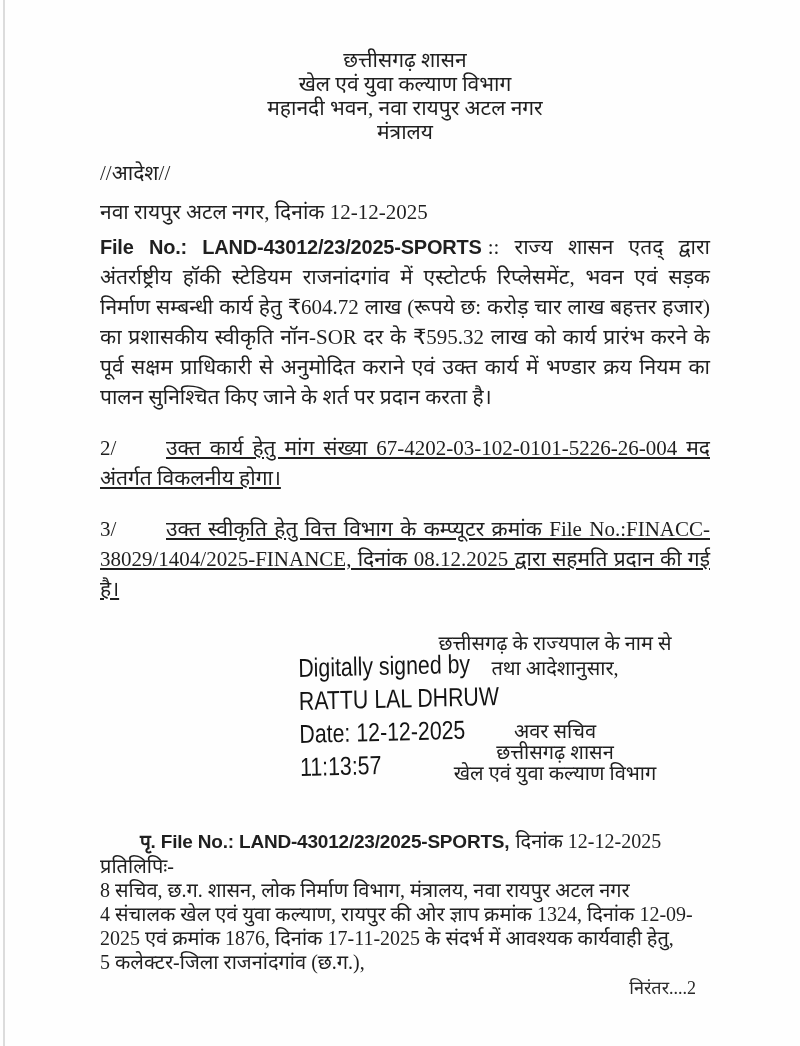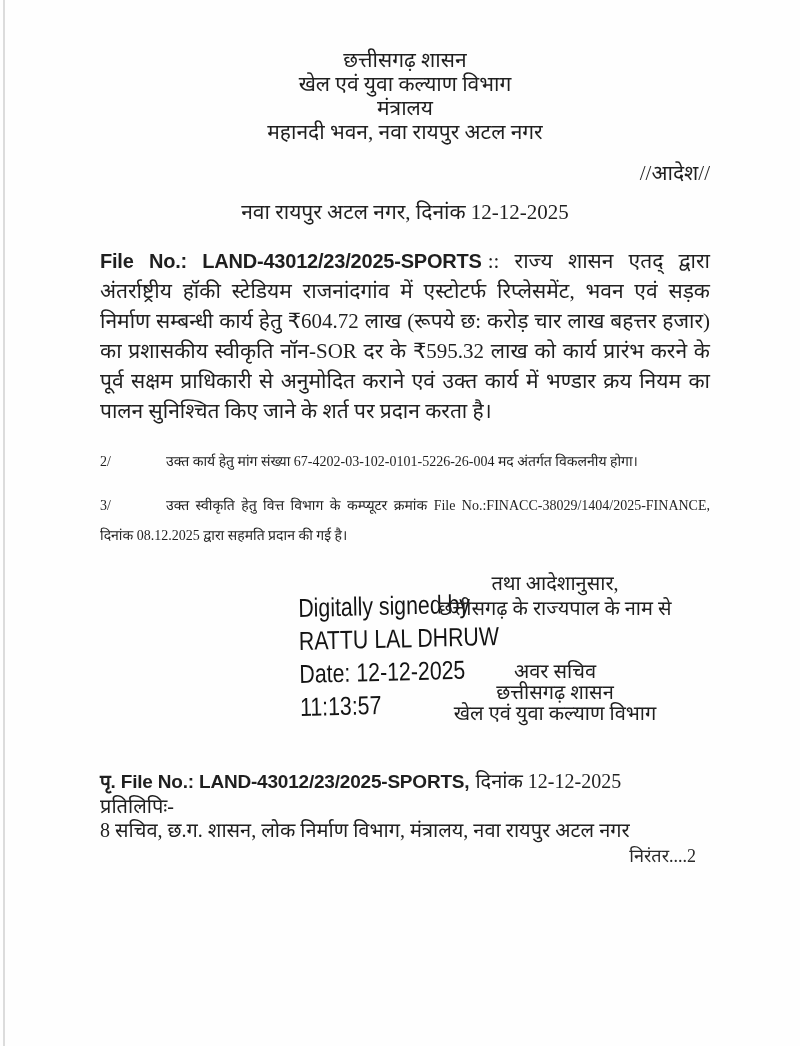--- a/index.html
+++ b/index.html
@@ -29,41 +29,42 @@
     box-sizing: border-box;
     width: 100%;
     padding: 48px 90px 0 100px;
   }
   .hdr-line {
     text-align: center;
     font-size: 21px;
     line-height: 24px;
   }
   .order-title {
-    text-align: right;
+    text-align: left;
     font-size: 21px;
     line-height: 24px;
     margin-top: 17px;
   }
   .place-date {
-    text-align: center;
+    text-align: left;
     font-size: 21px;
     line-height: 24px;
     margin-top: 15px;
   }
   .para {
-    margin-top: 22px;
+    margin-top: 8px;
     font-size: 21px;
     line-height: 30px;
     text-align: justify;
   }
   .para-numbered {
-    font-size: 14px;
+    font-size: 21px;
     line-height: 30px;
     text-align: justify;
+    text-decoration: underline;
   }
   .para-num {
     display: inline-block;
     width: 66px;
   }
   .bold-file {
     font-family: "Liberation Sans", sans-serif;
     font-weight: 700;
     font-size: 20px;
     letter-spacing: -0.2px;
@@ -103,20 +104,21 @@
   .authority .tight {
     line-height: 21px;
   }
   .endorsement {
     margin-top: 8px;
     font-size: 20px;
     line-height: 24px;
   }
   .endorsement .bold-file {
     font-size: 19px;
+    margin-left: 40px;
   }
   .copy-item {
     text-align: left;
   }
   .continuation {
     text-align: right;
     font-size: 18px;
     margin-top: 2px;
     padding-right: 14px;
     color: #2a2a2a;
@@ -126,22 +128,22 @@
 <body>
 
 <div class="page">
   <div class="scan-edge"></div>
 
   <div class="content">
 
     <div>
       <div class="hdr-line">छत्तीसगढ़ शासन</div>
       <div class="hdr-line">खेल एवं युवा कल्याण विभाग</div>
+      <div class="hdr-line">महानदी भवन, नवा रायपुर अटल नगर</div>
       <div class="hdr-line">मंत्रालय</div>
-      <div class="hdr-line">महानदी भवन, नवा रायपुर अटल नगर</div>
     </div>
 
     <div class="order-title">//आदेश//</div>
 
     <div class="place-date">नवा रायपुर अटल नगर, दिनांक 12-12-2025</div>
 
     <p class="para">
       <span class="bold-file">File No.:  LAND-43012/23/2025-SPORTS</span><span class="after-bold">:: राज्य शासन एतद् द्वारा अंतर्राष्ट्रीय हॉकी स्टेडियम राजनांदगांव में एस्टोटर्फ रिप्लेसमेंट, भवन एवं सड़क निर्माण सम्बन्धी कार्य हेतु ₹604.72 लाख (रूपये छ: करोड़ चार लाख बहत्तर हजार) का  प्रशासकीय स्वीकृति नॉन-SOR दर के ₹595.32 लाख को कार्य प्रारंभ करने के पूर्व सक्षम प्राधिकारी से अनुमोदित कराने एवं उक्त कार्य में भण्डार क्रय नियम का पालन सुनिश्चित किए जाने के शर्त पर प्रदान करता है।</span>
     </p>
 
@@ -154,32 +156,34 @@
     </p>
 
     <div class="sig-section">
       <div class="digital-sig">
         <div>Digitally signed by</div>
         <div>RATTU LAL DHRUW</div>
         <div>Date: 12-12-2025</div>
         <div>11:13:57</div>
       </div>
       <div class="authority">
+        <div>छत्तीसगढ़ के राज्यपाल के नाम से</div>
         <div>तथा आदेशानुसार,</div>
-        <div>छत्तीसगढ़ के राज्यपाल के नाम से</div>
         <div class="authority-gap"></div>
         <div class="tight">अवर सचिव</div>
         <div class="tight">छत्तीसगढ़ शासन</div>
         <div class="tight">खेल एवं युवा कल्याण विभाग</div>
       </div>
     </div>
 
     <div class="endorsement">
       <div>
         <span class="bold-file">पृ. File No.:  LAND-43012/23/2025-SPORTS,</span><span class="after-bold">दिनांक 12-12-2025</span>
       </div>
       <div>प्रतिलिपिः-</div>
       <div class="copy-item">8 सचिव, छ.ग. शासन, लोक निर्माण विभाग, मंत्रालय, नवा रायपुर अटल नगर</div>
+      <div class="copy-item">4 संचालक खेल एवं युवा कल्याण, रायपुर की ओर ज्ञाप क्रमांक 1324, दिनांक 12-09-2025 एवं क्रमांक 1876, दिनांक 17-11-2025  के संदर्भ में आवश्यक कार्यवाही हेतु,</div>
+      <div class="copy-item">5 कलेक्टर-जिला राजनांदगांव (छ.ग.),</div>
       <div class="continuation">निरंतर....2</div>
     </div>
 
   </div>
 </div>
 
 </body></html>

